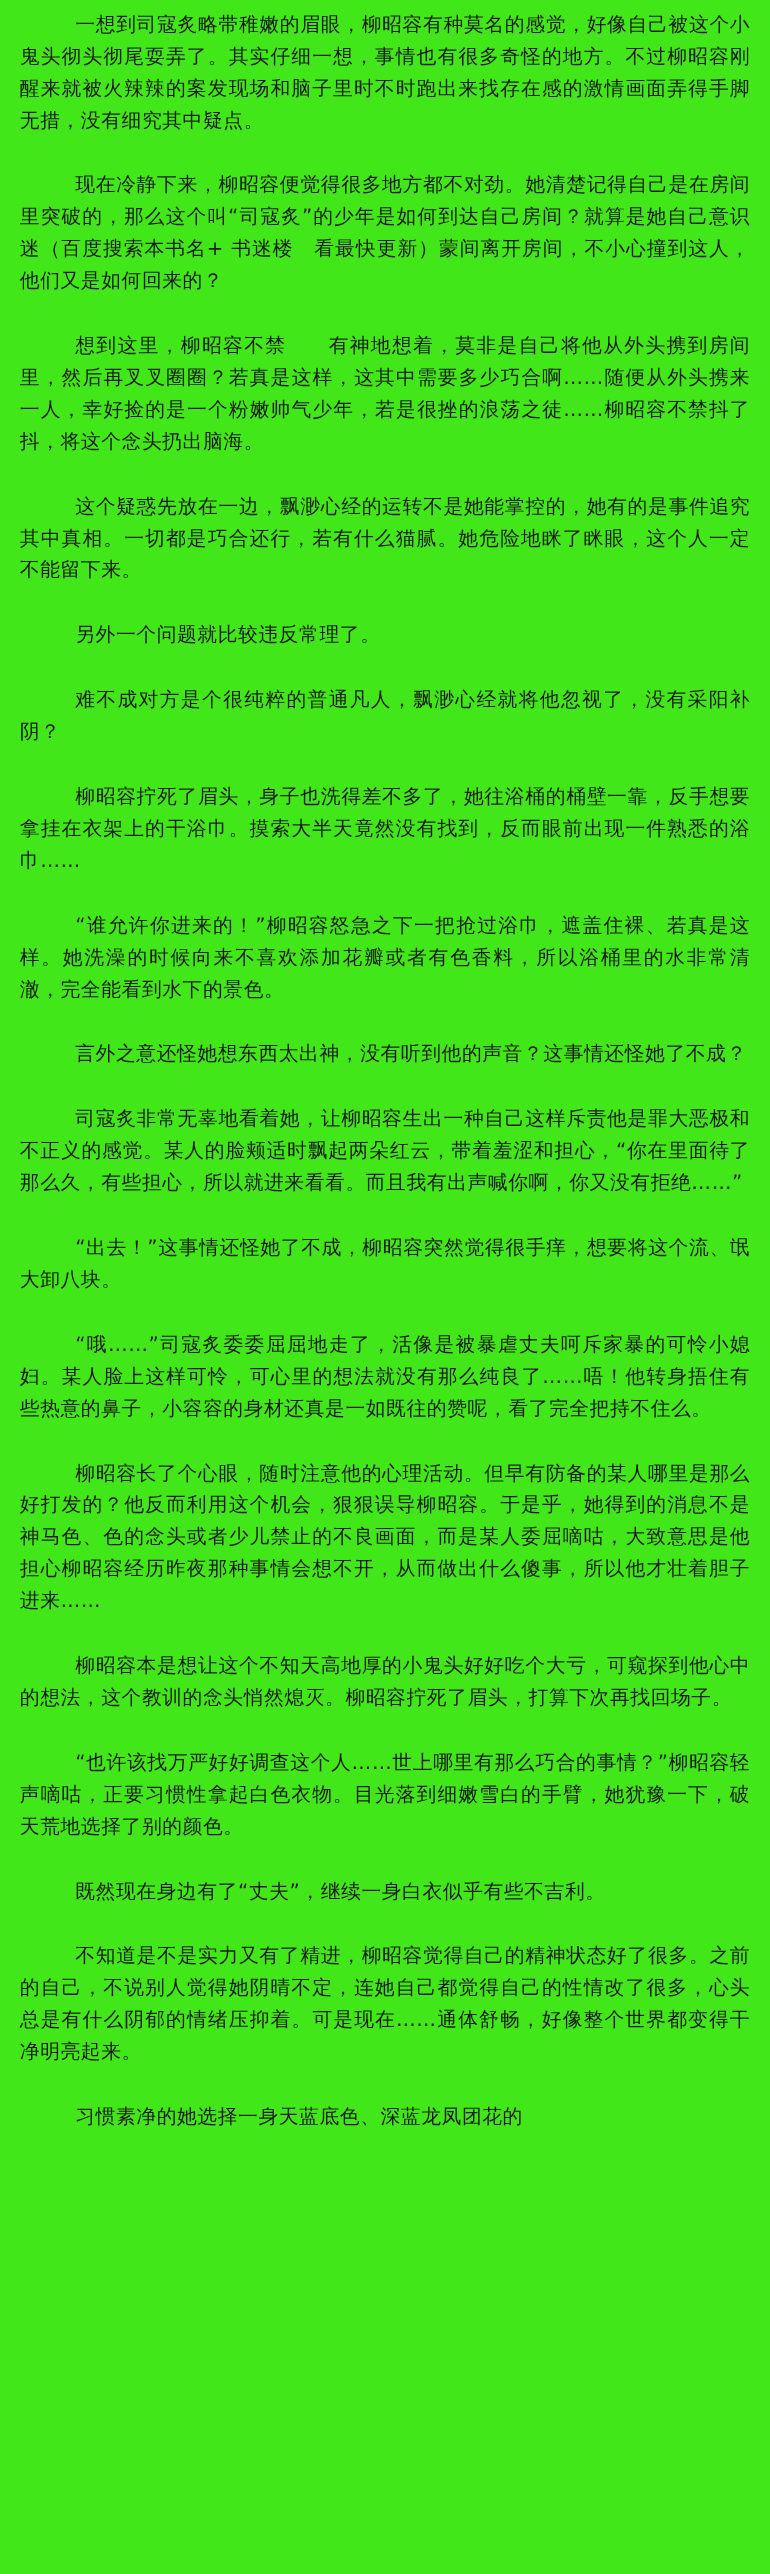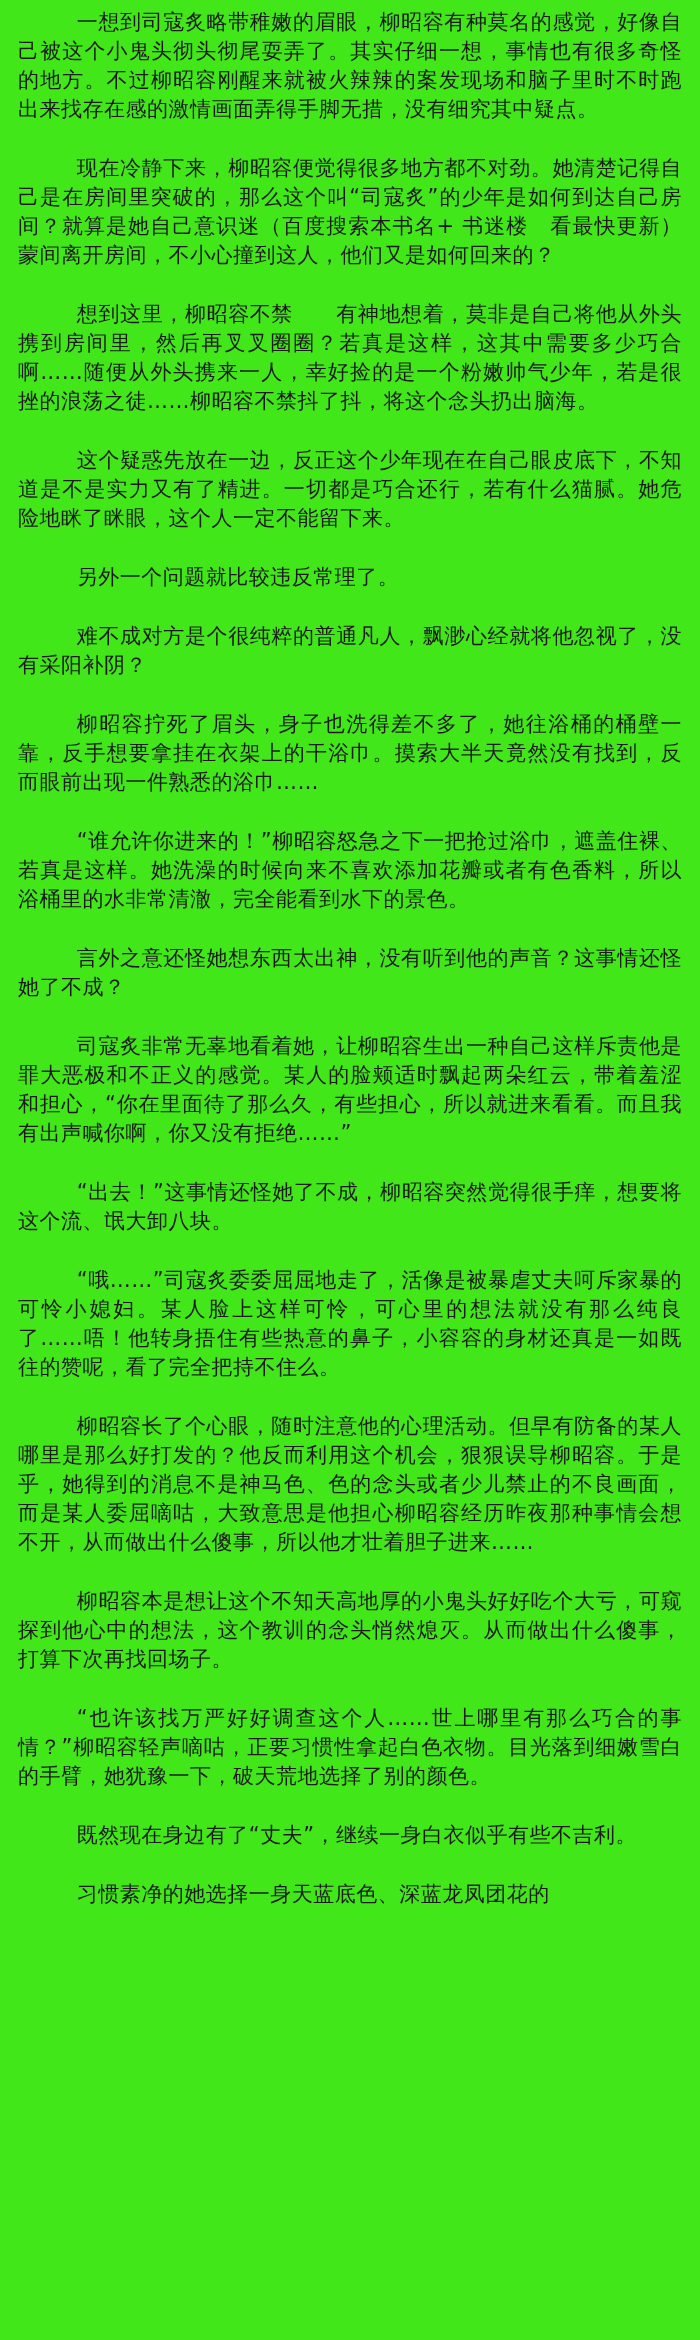--- a/index.html
+++ b/index.html
@@ -14,46 +14,47 @@
   }
   .reader-page {
     box-sizing: border-box;
     width: 700px;
     min-height: 2340px;
     padding: 8px 18px 40px 18px;
     background: #42E719;
   }
   .reader-page p.para {
     margin: 0 0 30px 0;
-    font-size: 21px;
+    font-size: 18px;
     line-height: 29px;
     color: #1b1b1b;
     text-indent: 2.8em;
     text-align: justify;
     letter-spacing: 0.5px;
     word-break: break-all;
     font-family: "DejaVu Sans", sans-serif;
   }
 </style>
 </head>
 <body>
 
 <div class="reader-page">
   <div id="paragraph-container">
       <p class="para">一想到司寇炙略带稚嫩的眉眼，柳昭容有种莫名的感觉，好像自己被这个小鬼头彻头彻尾耍弄了。其实仔细一想，事情也有很多奇怪的地方。不过柳昭容刚醒来就被火辣辣的案发现场和脑子里时不时跑出来找存在感的激情画面弄得手脚无措，没有细究其中疑点。</p>
       <p class="para">现在冷静下来，柳昭容便觉得很多地方都不对劲。她清楚记得自己是在房间里突破的，那么这个叫“司寇炙”的少年是如何到达自己房间？就算是她自己意识迷（百度搜索本书名+ 书迷楼　看最快更新）蒙间离开房间，不小心撞到这人，他们又是如何回来的？</p>
       <p class="para">想到这里，柳昭容不禁　　有神地想着，莫非是自己将他从外头携到房间里，然后再叉叉圈圈？若真是这样，这其中需要多少巧合啊……随便从外头携来一人，幸好捡的是一个粉嫩帅气少年，若是很挫的浪荡之徒……柳昭容不禁抖了抖，将这个念头扔出脑海。</p>
-      <p class="para">这个疑惑先放在一边，反正这个少年现在在自己眼皮底下，不知道是不是实力又有了精进。一切都是巧合还行，若有什么猫腻。她危险地眯了眯眼，这个人一定不能留下来。</p>
+      <p class="para">这个疑惑先放在一边，飘渺心经的运转不是她能掌控的，她有的是事件追究其中真相。一切都是巧合还行，若有什么猫腻。她危险地眯了眯眼，这个人一定不能留下来。</p>
       <p class="para">另外一个问题就比较违反常理了。</p>
       <p class="para">难不成对方是个很纯粹的普通凡人，飘渺心经就将他忽视了，没有采阳补阴？</p>
       <p class="para">柳昭容拧死了眉头，身子也洗得差不多了，她往浴桶的桶壁一靠，反手想要拿挂在衣架上的干浴巾。摸索大半天竟然没有找到，反而眼前出现一件熟悉的浴巾……</p>
       <p class="para">“谁允许你进来的！”柳昭容怒急之下一把抢过浴巾，遮盖住裸、若真是这样。她洗澡的时候向来不喜欢添加花瓣或者有色香料，所以浴桶里的水非常清澈，完全能看到水下的景色。</p>
       <p class="para">言外之意还怪她想东西太出神，没有听到他的声音？这事情还怪她了不成？</p>
       <p class="para">司寇炙非常无辜地看着她，让柳昭容生出一种自己这样斥责他是罪大恶极和不正义的感觉。某人的脸颊适时飘起两朵红云，带着羞涩和担心，“你在里面待了那么久，有些担心，所以就进来看看。而且我有出声喊你啊，你又没有拒绝……”</p>
       <p class="para">“出去！”这事情还怪她了不成，柳昭容突然觉得很手痒，想要将这个流、氓大卸八块。</p>
       <p class="para">“哦……”司寇炙委委屈屈地走了，活像是被暴虐丈夫呵斥家暴的可怜小媳妇。某人脸上这样可怜，可心里的想法就没有那么纯良了……唔！他转身捂住有些热意的鼻子，小容容的身材还真是一如既往的赞呢，看了完全把持不住么。</p>
       <p class="para">柳昭容长了个心眼，随时注意他的心理活动。但早有防备的某人哪里是那么好打发的？他反而利用这个机会，狠狠误导柳昭容。于是乎，她得到的消息不是神马色、色的念头或者少儿禁止的不良画面，而是某人委屈嘀咕，大致意思是他担心柳昭容经历昨夜那种事情会想不开，从而做出什么傻事，所以他才壮着胆子进来……</p>
-      <p class="para">柳昭容本是想让这个不知天高地厚的小鬼头好好吃个大亏，可窥探到他心中的想法，这个教训的念头悄然熄灭。从而做出什么傻事，打算下次再找回场子。</p>
+      <p class="para">柳昭容本是想让这个不知天高地厚的小鬼头好好吃个大亏，可窥探到他心中的想法，这个教训的念头悄然熄灭。柳昭容拧死了眉头，打算下次再找回场子。</p>
       <p class="para">“也许该找万严好好调查这个人……世上哪里有那么巧合的事情？”柳昭容轻声嘀咕，正要习惯性拿起白色衣物。目光落到细嫩雪白的手臂，她犹豫一下，破天荒地选择了别的颜色。</p>
       <p class="para">既然现在身边有了“丈夫”，继续一身白衣似乎有些不吉利。</p>
+      <p class="para">不知道是不是实力又有了精进，柳昭容觉得自己的精神状态好了很多。之前的自己，不说别人觉得她阴晴不定，连她自己都觉得自己的性情改了很多，心头总是有什么阴郁的情绪压抑着。可是现在……通体舒畅，好像整个世界都变得干净明亮起来。</p>
       <p class="para">习惯素净的她选择一身天蓝底色、深蓝龙凤团花的</p>
     </div>
 </div>
 
 </body></html>

